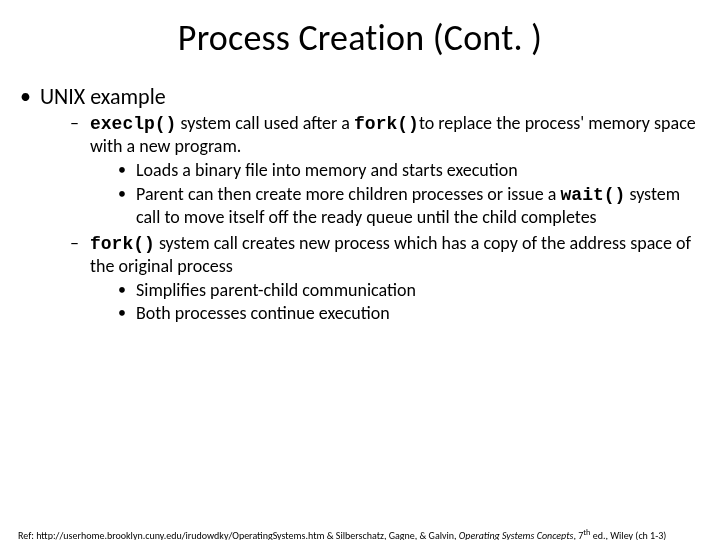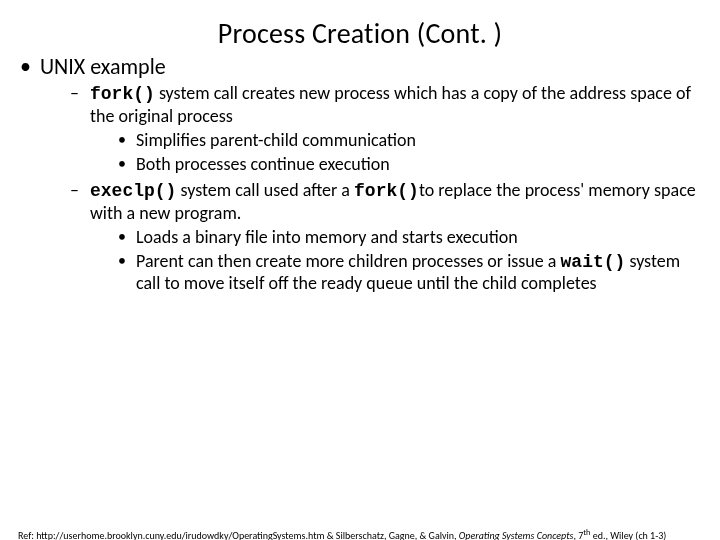--- a/index.html
+++ b/index.html
@@ -13,24 +13,24 @@
     overflow: hidden;
   }
   .slide {
     position: relative;
     width: 720px;
     height: 540px;
     box-sizing: border-box;
   }
   .title {
     text-align: center;
-    font-size: 28px;
+    font-size: 36px;
     font-weight: 400;
     margin-top: 16px;
-    margin-bottom: 3px;
+    margin-bottom: 24px;
     letter-spacing: 0.2px;
   }
   .content {
     padding: 0 18px 0 18px;
   }
   ul { margin: 0; padding: 0; list-style: none; }
   li { line-height: 1.22; }
 
   
   .l1 > li {
@@ -105,37 +105,37 @@
 
   <div class="content">
     <ul class="l1">
       <li>
         <span>UNIX example</span>
 
         <div class="l2-wrap">
           <ul class="l2">
 
             <li>
-              <span class="mono">fork()</span><span> system call creates new process which has a copy of the address space of the original process</span>
-              <div class="l3-wrap">
-                <ul class="l3">
-                  <li>Simplifies parent-child communication</li>
-                  <li>Both processes continue execution</li>
-                </ul>
-              </div>
-            </li>
-
-            <li>
               <span class="mono">execlp()</span><span> system call used after a </span><span class="mono">fork()</span><span>to replace the process' memory space with a new program.</span>
               <div class="l3-wrap">
                 <ul class="l3">
                   <li>Loads a binary file into memory and starts execution</li>
                   <li>
                     <span>Parent can then create more children processes or issue a </span><span class="mono">wait()</span><span> system call to move itself off the ready queue until the child completes</span>
                   </li>
+                </ul>
+              </div>
+            </li>
+
+            <li>
+              <span class="mono">fork()</span><span> system call creates new process which has a copy of the address space of the original process</span>
+              <div class="l3-wrap">
+                <ul class="l3">
+                  <li>Simplifies parent-child communication</li>
+                  <li>Both processes continue execution</li>
                 </ul>
               </div>
             </li>
 
           </ul>
         </div>
       </li>
     </ul>
   </div>
 

